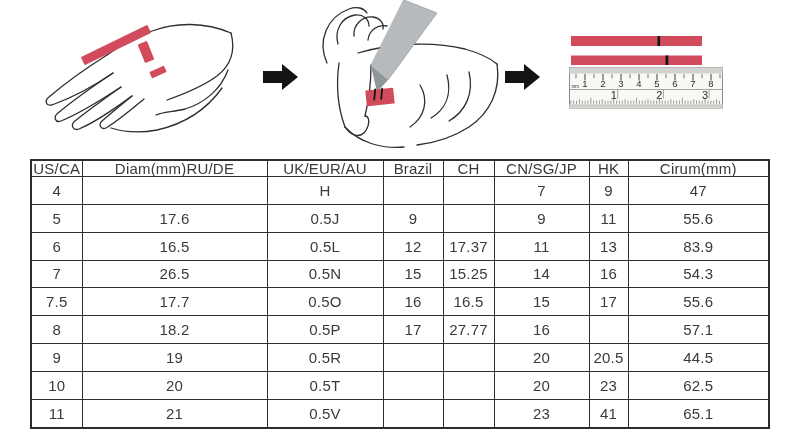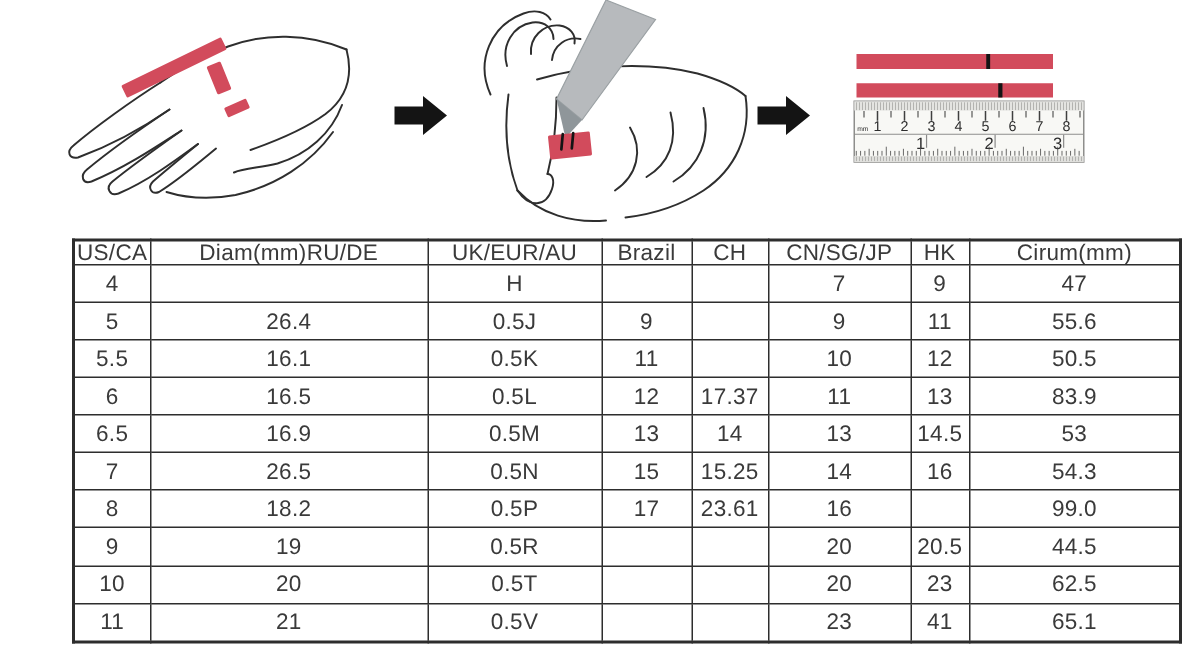--- a/index.html
+++ b/index.html
@@ -1,20 +1,20 @@
 <!DOCTYPE html>
 <html><head>
 <meta charset="utf-8">
 <style>
   html,body{margin:0;padding:0}
   body{width:800px;height:440px;position:relative;background:#ffffff;overflow:hidden;
        font-family:"Liberation Sans","DejaVu Sans",sans-serif;}
   svg.illus{position:absolute;left:0;top:0;display:block}
   svg text{font-family:"Liberation Sans","DejaVu Sans",sans-serif;fill:#2d2d2d}
-  .table-wrap{position:absolute;left:48px;top:159px;width:738px;height:270px}
+  .table-wrap{position:absolute;left:30px;top:159px;width:738px;height:270px}
   table{border-collapse:collapse;table-layout:fixed;width:738px;height:270px;
         border:2px solid #2d2d2d}
   th,td{border:1px solid #2d2d2d;text-align:center;vertical-align:middle;
         font-size:15px;font-weight:400;color:#3a3a3a;padding:0;line-height:1;
         white-space:nowrap;overflow:hidden;letter-spacing:.2px}
 </style>
 </head>
 <body>
 
 <svg class="illus" width="800" height="158" viewBox="0 0 800 158">
@@ -361,77 +361,67 @@
           <td></td>
           <td>H</td>
           <td></td>
           <td></td>
           <td>7</td>
           <td>9</td>
           <td>47</td>
         </tr>
         <tr>
           <td>5</td>
-          <td>26.4</td>
+          <td>17.6</td>
           <td>0.5J</td>
           <td>9</td>
           <td></td>
           <td>9</td>
           <td>11</td>
           <td>55.6</td>
-        </tr>
-        <tr>
-          <td>5.5</td>
-          <td>16.1</td>
-          <td>0.5K</td>
-          <td>11</td>
-          <td></td>
-          <td>10</td>
-          <td>12</td>
-          <td>50.5</td>
         </tr>
         <tr>
           <td>6</td>
           <td>16.5</td>
           <td>0.5L</td>
           <td>12</td>
           <td>17.37</td>
           <td>11</td>
           <td>13</td>
           <td>83.9</td>
         </tr>
         <tr>
-          <td>6.5</td>
-          <td>16.9</td>
-          <td>0.5M</td>
-          <td>13</td>
-          <td>14</td>
-          <td>13</td>
-          <td>14.5</td>
-          <td>53</td>
-        </tr>
-        <tr>
           <td>7</td>
           <td>26.5</td>
           <td>0.5N</td>
           <td>15</td>
           <td>15.25</td>
           <td>14</td>
           <td>16</td>
           <td>54.3</td>
         </tr>
         <tr>
+          <td>7.5</td>
+          <td>17.7</td>
+          <td>0.5O</td>
+          <td>16</td>
+          <td>16.5</td>
+          <td>15</td>
+          <td>17</td>
+          <td>55.6</td>
+        </tr>
+        <tr>
           <td>8</td>
           <td>18.2</td>
           <td>0.5P</td>
           <td>17</td>
-          <td>23.61</td>
+          <td>27.77</td>
           <td>16</td>
           <td></td>
-          <td>99.0</td>
+          <td>57.1</td>
         </tr>
         <tr>
           <td>9</td>
           <td>19</td>
           <td>0.5R</td>
           <td></td>
           <td></td>
           <td>20</td>
           <td>20.5</td>
           <td>44.5</td>

